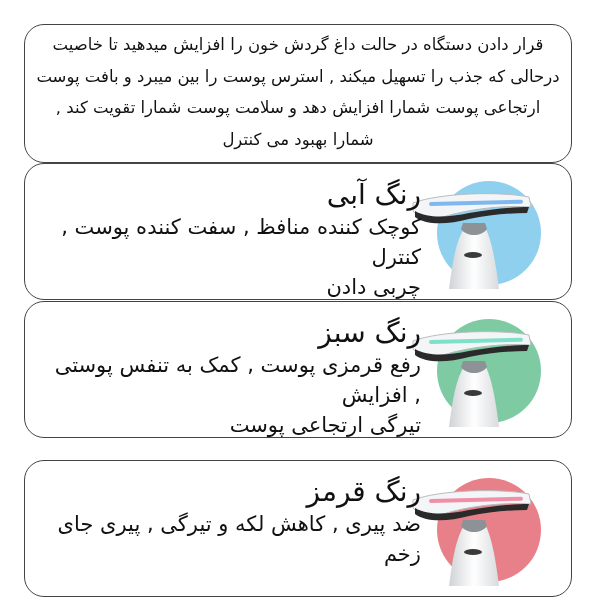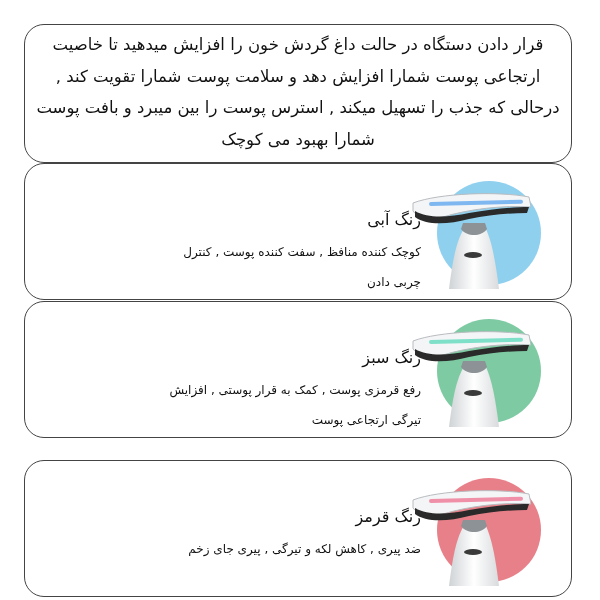--- a/index.html
+++ b/index.html
@@ -24,33 +24,33 @@
     .card3 { top: 460px; }
     .circle {
       position: absolute; right: 30px; top: 17px;
       width: 104px; height: 104px; border-radius: 50%; overflow: visible;
     }
     .device { position: absolute; left: -28px; top: -4px; width: 122px; height: 112px; }
     .card-text {
       position: absolute; right: 150px; left: 20px; top: 16px;
       direction: rtl; text-align: right;
     }
-    .card-title { font-size: 16px; line-height: 30px; margin-bottom: 2px; margin-top: 25px; }
-    .card-desc { font-size: 12px; line-height: 30px; }
+    .card-title { font-size: 28px; line-height: 30px; margin-bottom: 2px; }
+    .card-desc { font-size: 21px; line-height: 30px; }
   </style>
 </head>
 <body>
 
 <div class="page">
 
   <div class="box intro">
     <div>قرار دادن دستگاه در حالت داغ گردش خون را افزایش میدهید تا خاصیت</div>
+    <div>درحالی که جذب را تسهیل میکند , استرس پوست را بین میبرد و بافت پوست</div>
     <div>ارتجاعی پوست شمارا افزایش دهد و سلامت پوست شمارا تقویت کند ,</div>
-    <div>درحالی که جذب را تسهیل میکند , استرس پوست را بین میبرد و بافت پوست</div>
-    <div>شمارا بهبود می کوچک</div>
+    <div>شمارا بهبود می کنترل</div>
   </div>
 
   <div class="box card card1">
     <div class="circle" style="background:#8fd0ef;">
       <svg class="device" viewBox="0 0 122 112">
         <defs>
           <linearGradient id="stem1" x1="0" x2="1">
               <stop offset="0" stop-color="#cfd3d6"></stop>
               <stop offset="0.5" stop-color="#ffffff"></stop>
               <stop offset="1" stop-color="#d8dbdd"></stop>
@@ -84,21 +84,21 @@
         <path d="M40 112 C44 80 48 62 56 50 L76 50 C82 62 86 80 90 112 Z" fill="url(#stem2)"></path>
         <path d="M52 52 C58 60 72 60 78 52 L76 46 L54 46 Z" fill="#8d9296"></path>
         <ellipse cx="64" cy="78" rx="9" ry="3" fill="#3a3a3a"></ellipse>
         <path d="M4 26 C30 16 90 14 120 20 L122 30 C95 28 60 32 34 40 C20 44 8 40 4 34 Z" fill="#f4f5f6" stroke="#b8bcc0" stroke-width="1"></path>
         <path d="M6 34 C20 42 40 40 60 36 C84 32 104 30 120 30 L118 36 C100 36 80 38 60 42 C38 48 16 48 6 40 Z" fill="#2a2a2a"></path>
         <rect x="20" y="24" width="94" height="4" rx="2" fill="#7ee0c8" transform="rotate(-1.5 60 26)"></rect>
       </svg>
     </div>
     <div class="card-text">
       <div class="card-title">رنگ سبز</div>
-      <div class="card-desc">رفع قرمزی پوست , کمک به قرار پوستی , افزایش</div>
+      <div class="card-desc">رفع قرمزی پوست , کمک به تنفس پوستی , افزایش</div>
       <div class="card-desc">تیرگی ارتجاعی پوست</div>
     </div>
   </div>
 
   <div class="box card card3">
     <div class="circle" style="background:#e88089;">
       <svg class="device" viewBox="0 0 122 112">
         <defs>
           <linearGradient id="stem3" x1="0" x2="1">
               <stop offset="0" stop-color="#cfd3d6"></stop>

